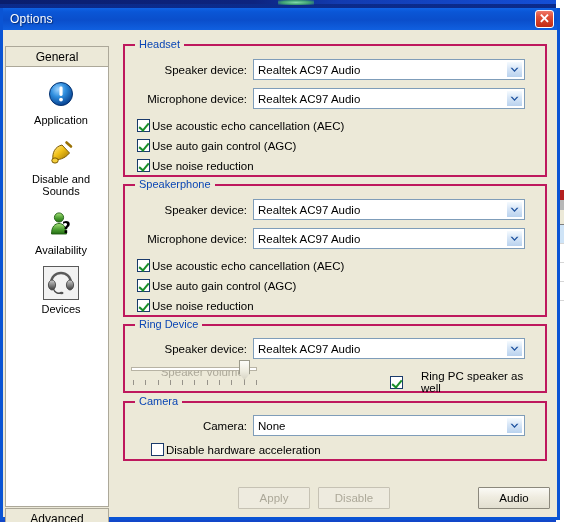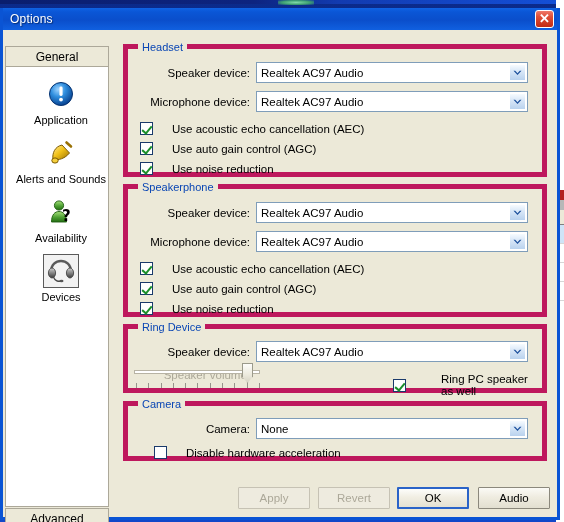--- a/index.html
+++ b/index.html
@@ -130,21 +130,21 @@
   }
 
   
   #content {
     position: absolute;
     left: 112px; top: 4px;
     width: 440px; height: 460px;
   }
   .groupbox {
     position: absolute;
-    border: 5px solid #be185d;
+    border: 2px solid #be185d;
     box-sizing: border-box;
     background: transparent;
   }
   .groupbox > .gb-title {
     position: absolute;
     top: -8px; left: 10px;
     background: #ece9d8;
     padding: 0 4px;
     font-size: 11px;
     color: #0a46b4;
@@ -199,21 +199,21 @@
     content: "";
     position: absolute;
     left: 3px; top: 1px;
     width: 4px; height: 8px;
     border: solid #1a8f2a;
     border-width: 0 2px 2px 0;
     transform: rotate(40deg);
   }
   .chk-label {
     font-size: 11.5px; color: #000000;
-    margin-left: 19px;
+    margin-left: 2px;
   }
 
   
   .slider {
     position: absolute;
     width: 128px; height: 26px;
   }
   .slider .track {
     position: absolute; left: 0; top: 8px;
     width: 126px; height: 4px;
@@ -324,21 +324,21 @@
                   <stop offset="0%" stop-color="#ffe9a0"></stop>
                   <stop offset="45%" stop-color="#f2c218"></stop>
                   <stop offset="100%" stop-color="#9a7104"></stop>
                 </linearGradient>
               </defs>
               <path d="M20.5 3.5 L25 7.5" stroke="#9a7104" stroke-width="2.6" stroke-linecap="round"></path>
               <path d="M7 20.5 C6 14 9 7.5 16 6 L23.5 14 C19 19.5 12.5 21.6 7 20.5 Z" fill="url(#gGold)" stroke="#7d5c04" stroke-width="1"></path>
               <ellipse cx="9" cy="21.5" rx="3.2" ry="2.6" fill="#f5cf3c" stroke="#7d5c04" stroke-width="1"></ellipse>
             </svg>
           </span>
-          <span class="lbl">Alerts and Sounds</span>
+          <span class="lbl">Disable and Sounds</span>
         </div>
 
         <div class="side-item">
           <span class="ico-wrap">
             <svg width="28" height="28" viewBox="0 0 28 28">
               <defs>
                 <linearGradient id="gGreen" x1="0" y1="0" x2="0" y2="1">
                   <stop offset="0%" stop-color="#a7e07a"></stop>
                   <stop offset="55%" stop-color="#4da033"></stop>
                   <stop offset="100%" stop-color="#246d13"></stop>
@@ -521,19 +521,18 @@
         <div class="chk-row" style="left:12px; top:40px;padding-left:14px;">
           <span class="cbox"></span>
           <span class="chk-label">Disable hardware acceleration</span>
         </div>
       </div>
 
     </div>
 
     <div id="buttons">
       <div class="btn disabled" style="left:235px;">Apply</div>
-      <div class="btn disabled" style="left:315px;">Revert</div>
-      <div class="btn default" style="left:394px;">OK</div>
+      <div class="btn disabled" style="left:315px;">Disable</div>
       <div class="btn" style="left:475px;">Audio</div>
     </div>
 
   </div>
 </div>
 
 </body></html>

